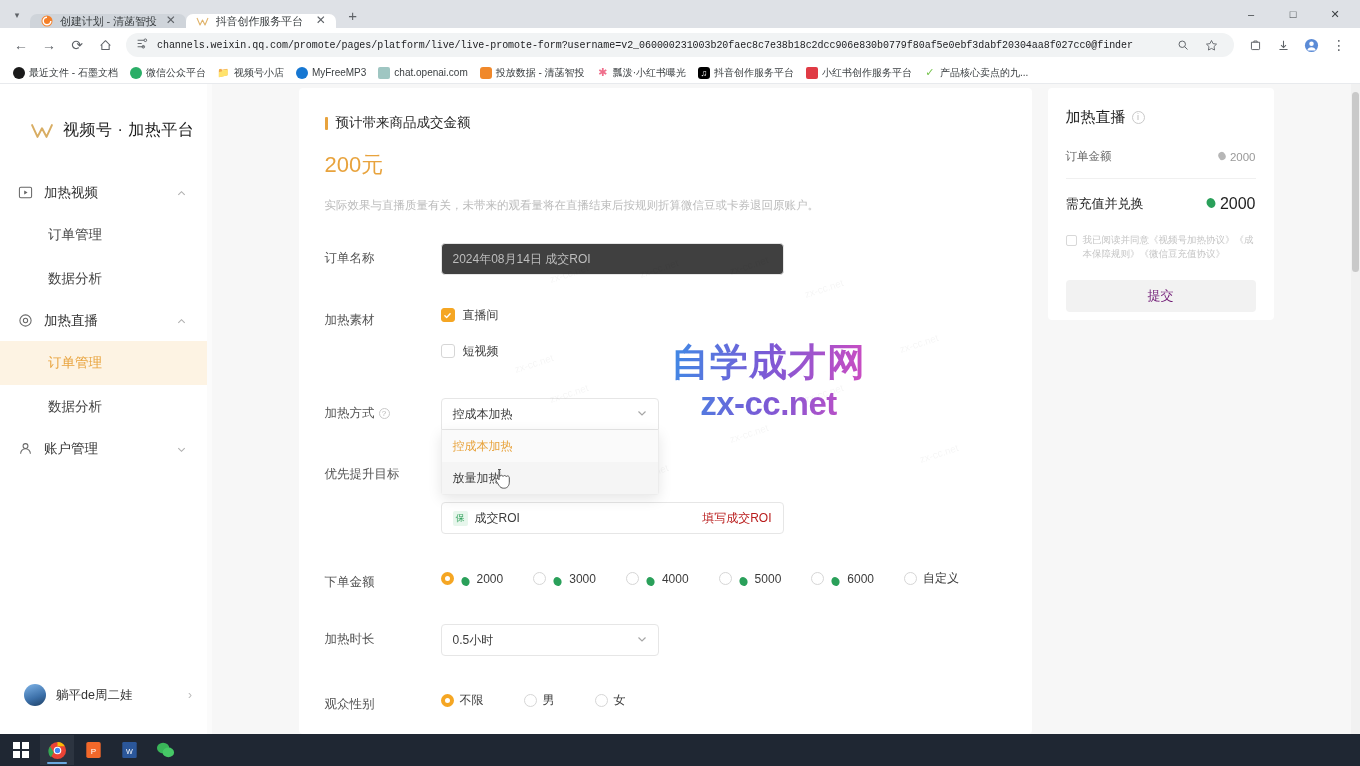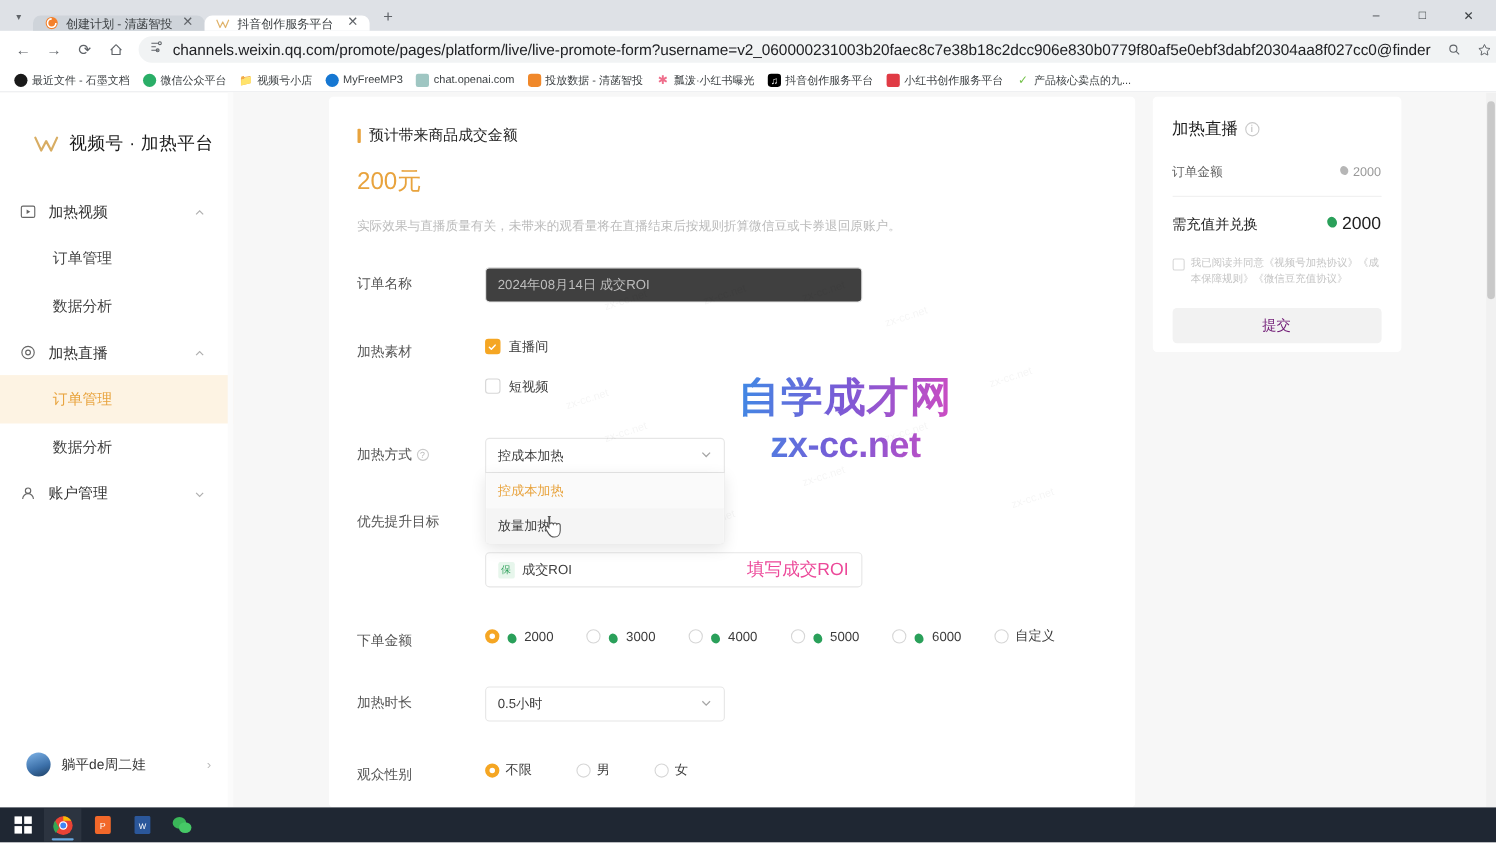--- a/index.html
+++ b/index.html
@@ -46,22 +46,22 @@
   }
   .tb-icon {
     width: 26px; height: 26px; display: flex; align-items: center; justify-content: center;
     color: #5f6368; font-size: 14px; border-radius: 50%; flex:none;
   }
   .omnibox {
     flex: 1; height: 24px; background: #f1f3f4; border-radius: 13px;
     display: flex; align-items: center; padding: 0 10px; gap: 8px; margin: 0 6px;
   }
   .omnibox-url {
-    font-size: 14px; color: #202124; white-space: nowrap; overflow: hidden;
-    text-overflow: ellipsis; flex: 1; letter-spacing: -0.05px;
+    font-size: 10px; color: #202124; white-space: nowrap; overflow: hidden;
+    text-overflow: ellipsis; flex: 1; letter-spacing: -0.05px; font-family: Liberation Mono, monospace;
   }
   .omni-right { display:flex; align-items:center; gap:2px; }
 
   .bookmarks {
     height: 22px; background: #fff; display: flex; align-items: center;
     padding: 0 8px; gap: 2px; border-bottom: 1px solid #e8eaed; overflow: hidden;
   }
   .bm {
     display: flex; align-items: center; gap: 4px; padding: 2px 5px;
     font-size: 10px; color: #3c4043; white-space: nowrap; border-radius: 4px;
@@ -164,21 +164,21 @@
   .dd-item.selected { color: #e8a33d; background: #fafafa; }
   .dd-item.hover { background: #f5f5f5; }
 
   .roi-box {
     width: 343px; height: 32px; border: 1px solid #e6e6e6; border-radius: 4px;
     display: flex; align-items: center; padding: 0 11px; justify-content: space-between;
   }
   .roi-left { display:flex; align-items:center; gap:7px; }
   .roi-badge { background:#e7f6ec; color:#2fa05a; font-size:9px; padding:1px 3px; border-radius:2px; }
   .roi-lbl { font-size: 12px; color: #3c3c3c; }
-  .roi-ph { font-size: 16px; color: #ec4899; }
+  .roi-ph { font-size: 12px; color: #b91c1c; }
 
   
   .side-card {
     width: 226px; background: #fff; border-radius: 4px; padding: 20px 18px;
     align-self: flex-start; height: 232px;
   }
   .sc-title { display: flex; align-items: center; gap: 6px; font-size: 15px; color: #1f1f1f; }
   .info-i { width: 13px; height: 13px; border-radius: 50%; border: 1px solid #c9c9c9;
             color: #b5b5b5; font-size: 9px; line-height: 11px; text-align: center; flex:none;}
   .sc-row { display: flex; align-items: center; justify-content: space-between; margin-top: 22px; }

